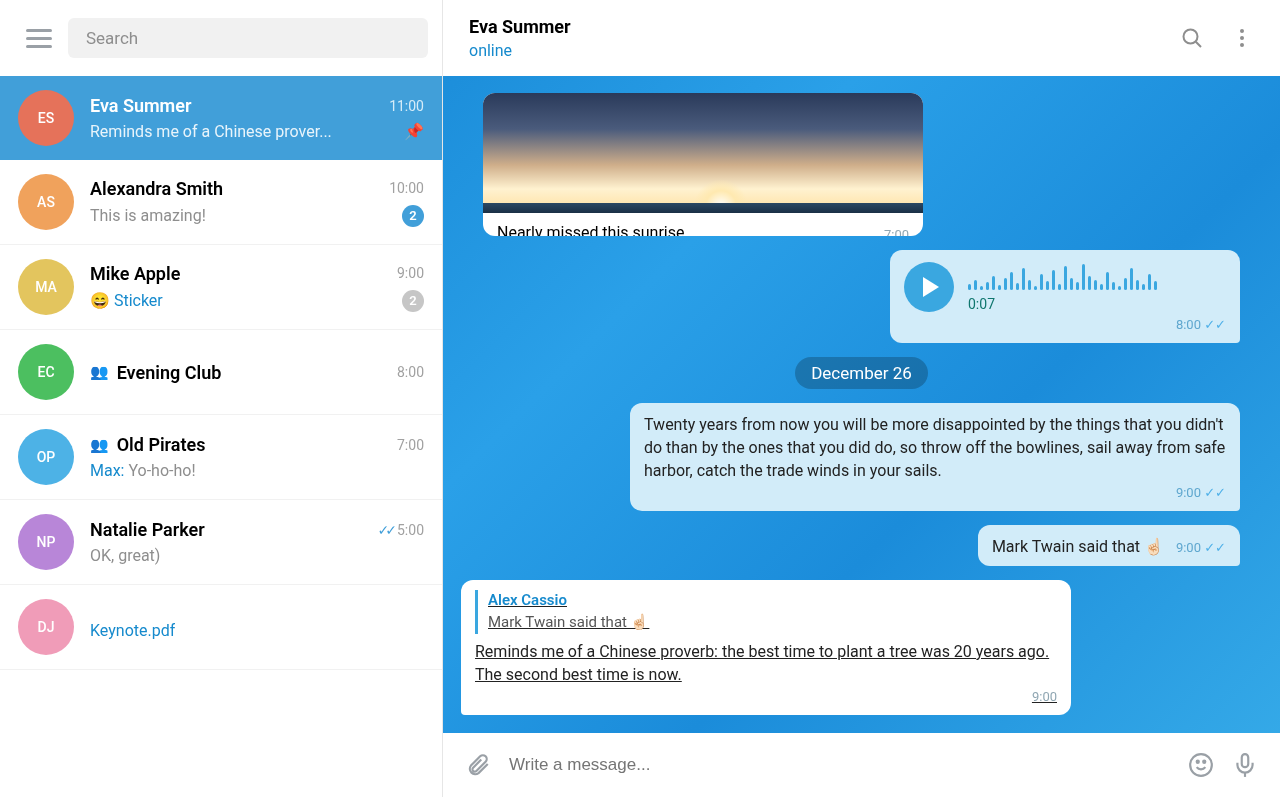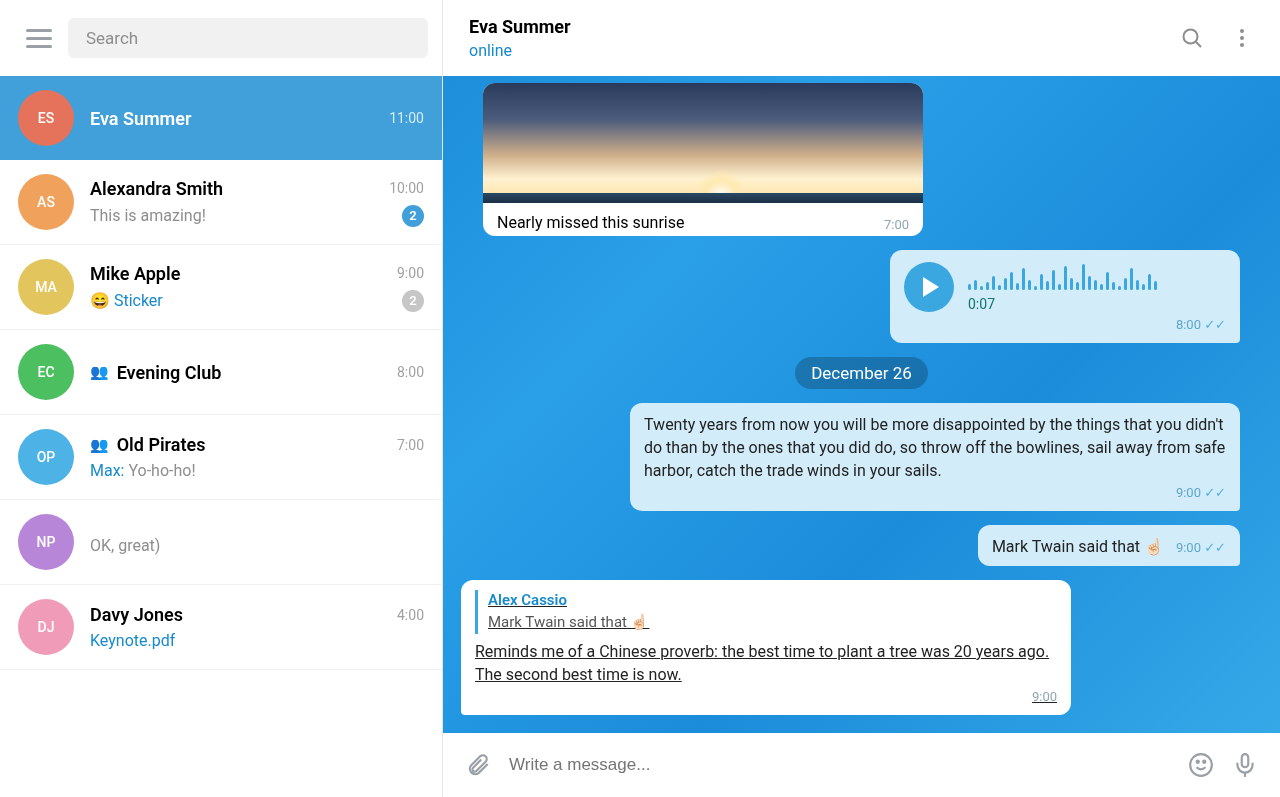--- a/index.html
+++ b/index.html
@@ -36,21 +36,21 @@
 
 
 .main { flex:1; display:flex; flex-direction:column; background: linear-gradient(135deg,#1a8bd8 0%, #2aa0e8 30%, #1b8cda 60%, #37ace9 100%); position:relative; }
 .header { height:76px; background:#fff; display:flex; align-items:center; padding:0 26px; justify-content:space-between; }
 .header-left { display:flex; flex-direction:column; }
 .h-name { font-weight:700; font-size:18px; }
 .h-status { color:#168acd; font-size:16px; margin-top:4px;}
 .header-right { display:flex; align-items:center; gap:26px; color:#8e8e8e; }
 .header-right svg { cursor:pointer; }
 
-.messages { flex:1; overflow-y:auto; padding:7px 18px 18px 18px; display:flex; flex-direction:column; gap:14px; }
+.messages { flex:1; overflow-y:auto; padding:17px 18px 18px 18px; display:flex; flex-direction:column; gap:14px; }
 
 .bubble { max-width: 620px; border-radius:12px; padding:10px 14px 8px 14px; position:relative; font-size:16px; line-height:1.45;}
 .bubble.in { background:#fff; align-self:flex-start; color:#222; border-bottom-left-radius:4px; text-decoration:underline;}
 .bubble.out { background:#d2ecf9; align-self:flex-end; color:#222; border-bottom-right-radius:4px; margin-right:22px;}
 .meta { font-size:13px; color:#8fa6b2; text-align:right; margin-top:2px;}
 .bubble.out .meta { color:#5fa7cf; }
 .meta .tk { color:#4fb0e8; }
 
 
 .img-bubble { background:#fff; padding:0; align-self:flex-start; border-radius:12px; overflow:hidden; margin-left:22px; width:440px; }
@@ -99,20 +99,26 @@
       </div>
     </div>
     <div class="chatlist" id="chatlist">
         <div class="chat-item active">
     <div class="avatar" style="background:#e5725a">ES</div>
     <div class="ci-main">
       <div class="ci-row">
         <span class="ci-name">Eva Summer</span>
         <span class="ci-time">11:00</span>
       </div>
+      <div class="ci-row2">
+        <span class="ci-msg ">Reminds me of a Chinese prover...</span>
+        <span class="ci-right">
+                <span class="pin">📌</span>
+              </span>
+      </div>
     </div>
         </div>
         <div class="chat-item">
     <div class="avatar" style="background:#f0a25c">AS</div>
     <div class="ci-main">
       <div class="ci-row">
         <span class="ci-name">Alexandra Smith</span>
         <span class="ci-time">10:00</span>
       </div>
       <div class="ci-row2">
@@ -156,33 +162,33 @@
       </div>
       <div class="ci-row2">
         <span class="ci-msg "><span class="sender-b">Max:</span> Yo-ho-ho!</span>
         <span class="ci-right"></span>
       </div>
     </div>
         </div>
         <div class="chat-item">
     <div class="avatar" style="background:#b886d8">NP</div>
     <div class="ci-main">
+      <div class="ci-row">
+        <span class="ci-name">Natalie Parker</span>
+        <span class="ci-time"><span class="ticks">✓✓</span>5:00</span>
+      </div>
       <div class="ci-row2">
         <span class="ci-msg ">OK, great)</span>
         <span class="ci-right"></span>
       </div>
     </div>
         </div>
         <div class="chat-item">
     <div class="avatar" style="background:#f09cb8">DJ</div>
     <div class="ci-main">
-      <div class="ci-row">
-        <span class="ci-name">Davy Jones</span>
-        <span class="ci-time">4:00</span>
-      </div>
       <div class="ci-row2">
         <span class="ci-msg link-blue">Keynote.pdf</span>
         <span class="ci-right"></span>
       </div>
     </div>
         </div>
       </div>
   </div>
 
   <div class="main">

